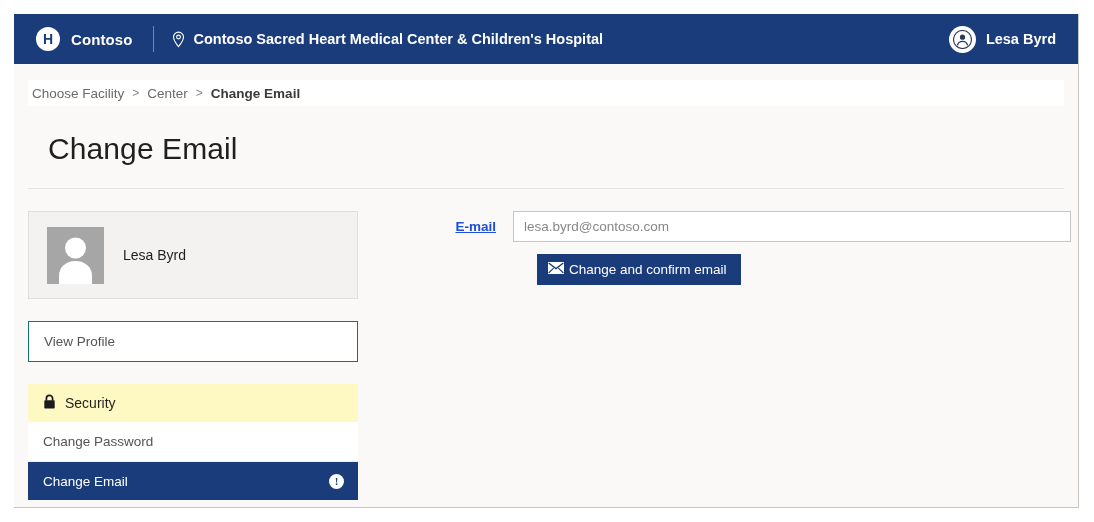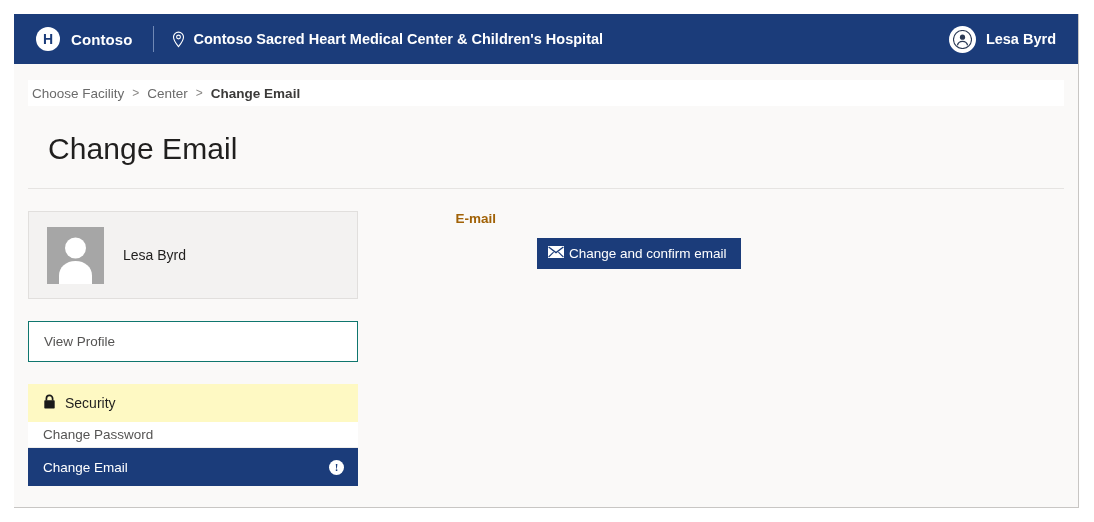--- a/index.html
+++ b/index.html
@@ -109,21 +109,21 @@
     background: #fef9c3;
     height: 38px;
     display: flex; align-items: center;
     padding-left: 15px;
     gap: 9px;
     font-size: 14px; color: #201f1e;
   }
   .nav-item {
     background: #ffffff;
     border-bottom: 1px solid #f0eeec;
-    height: 26px;
+    height: 40px;
     display: flex; align-items: center; justify-content: space-between;
     padding: 0 14px 0 15px;
     font-size: 13.5px; color: #555453;
     cursor: pointer;
   }
   .nav-item.active {
     background: #1b3c7a;
     color: #ffffff;
     border-bottom: none;
     height: 38px;
@@ -132,22 +132,22 @@
     width: 15px; height: 15px; border-radius: 50%;
     background: #ffffff; color: #1b3c7a;
     display: flex; align-items: center; justify-content: center;
     font-size: 11px; font-weight: bold; line-height: 1;
     font-family: "Liberation Serif", serif;
   }
 
   
   .form-row { display: flex; align-items: center; }
   .form-label {
-    font-size: 13.5px; font-weight: bold; color: #a16207;
-    width: 64px; text-align: right; flex: 0 0 64px;
+    font-size: 13.5px; font-weight: bold; color: #1d4ed8;
+    width: 64px; text-align: right; flex: 0 0 64px; text-decoration: underline;
   }
   .form-control {
     margin-left: 17px;
     width: 558px;
     height: 31px;
     border: 1px solid #c8c6c4;
     background: #ffffff;
     font-family: "Liberation Sans", sans-serif;
     font-size: 13.5px;
     color: #555453;
@@ -259,20 +259,21 @@
             <span class="info-badge">!</span>
           </div>
 
         </div>
       </div>
 
       <div class="col-right">
 
         <div class="form-row">
           <label class="form-label">E-mail</label>
+          <input class="form-control" type="text" placeholder="lesa.byrd@contoso.com" style="">
         </div>
 
         <div class="btn-row">
           <button class="btn-primary">
             <span>
               <svg width="16" height="12" viewBox="0 0 16 12">
                 <rect x="0.5" y="0.5" width="15" height="11" fill="#ffffff" stroke="#ffffff" stroke-width="1"></rect>
                 <path d="M0.6 1L8 6.6 15.4 1" fill="none" stroke="#1b3c7a" stroke-width="1.3"></path>
                 <path d="M0.6 11L5.6 6.2M15.4 11L10.4 6.2" fill="none" stroke="#1b3c7a" stroke-width="1.1"></path>
               </svg>

